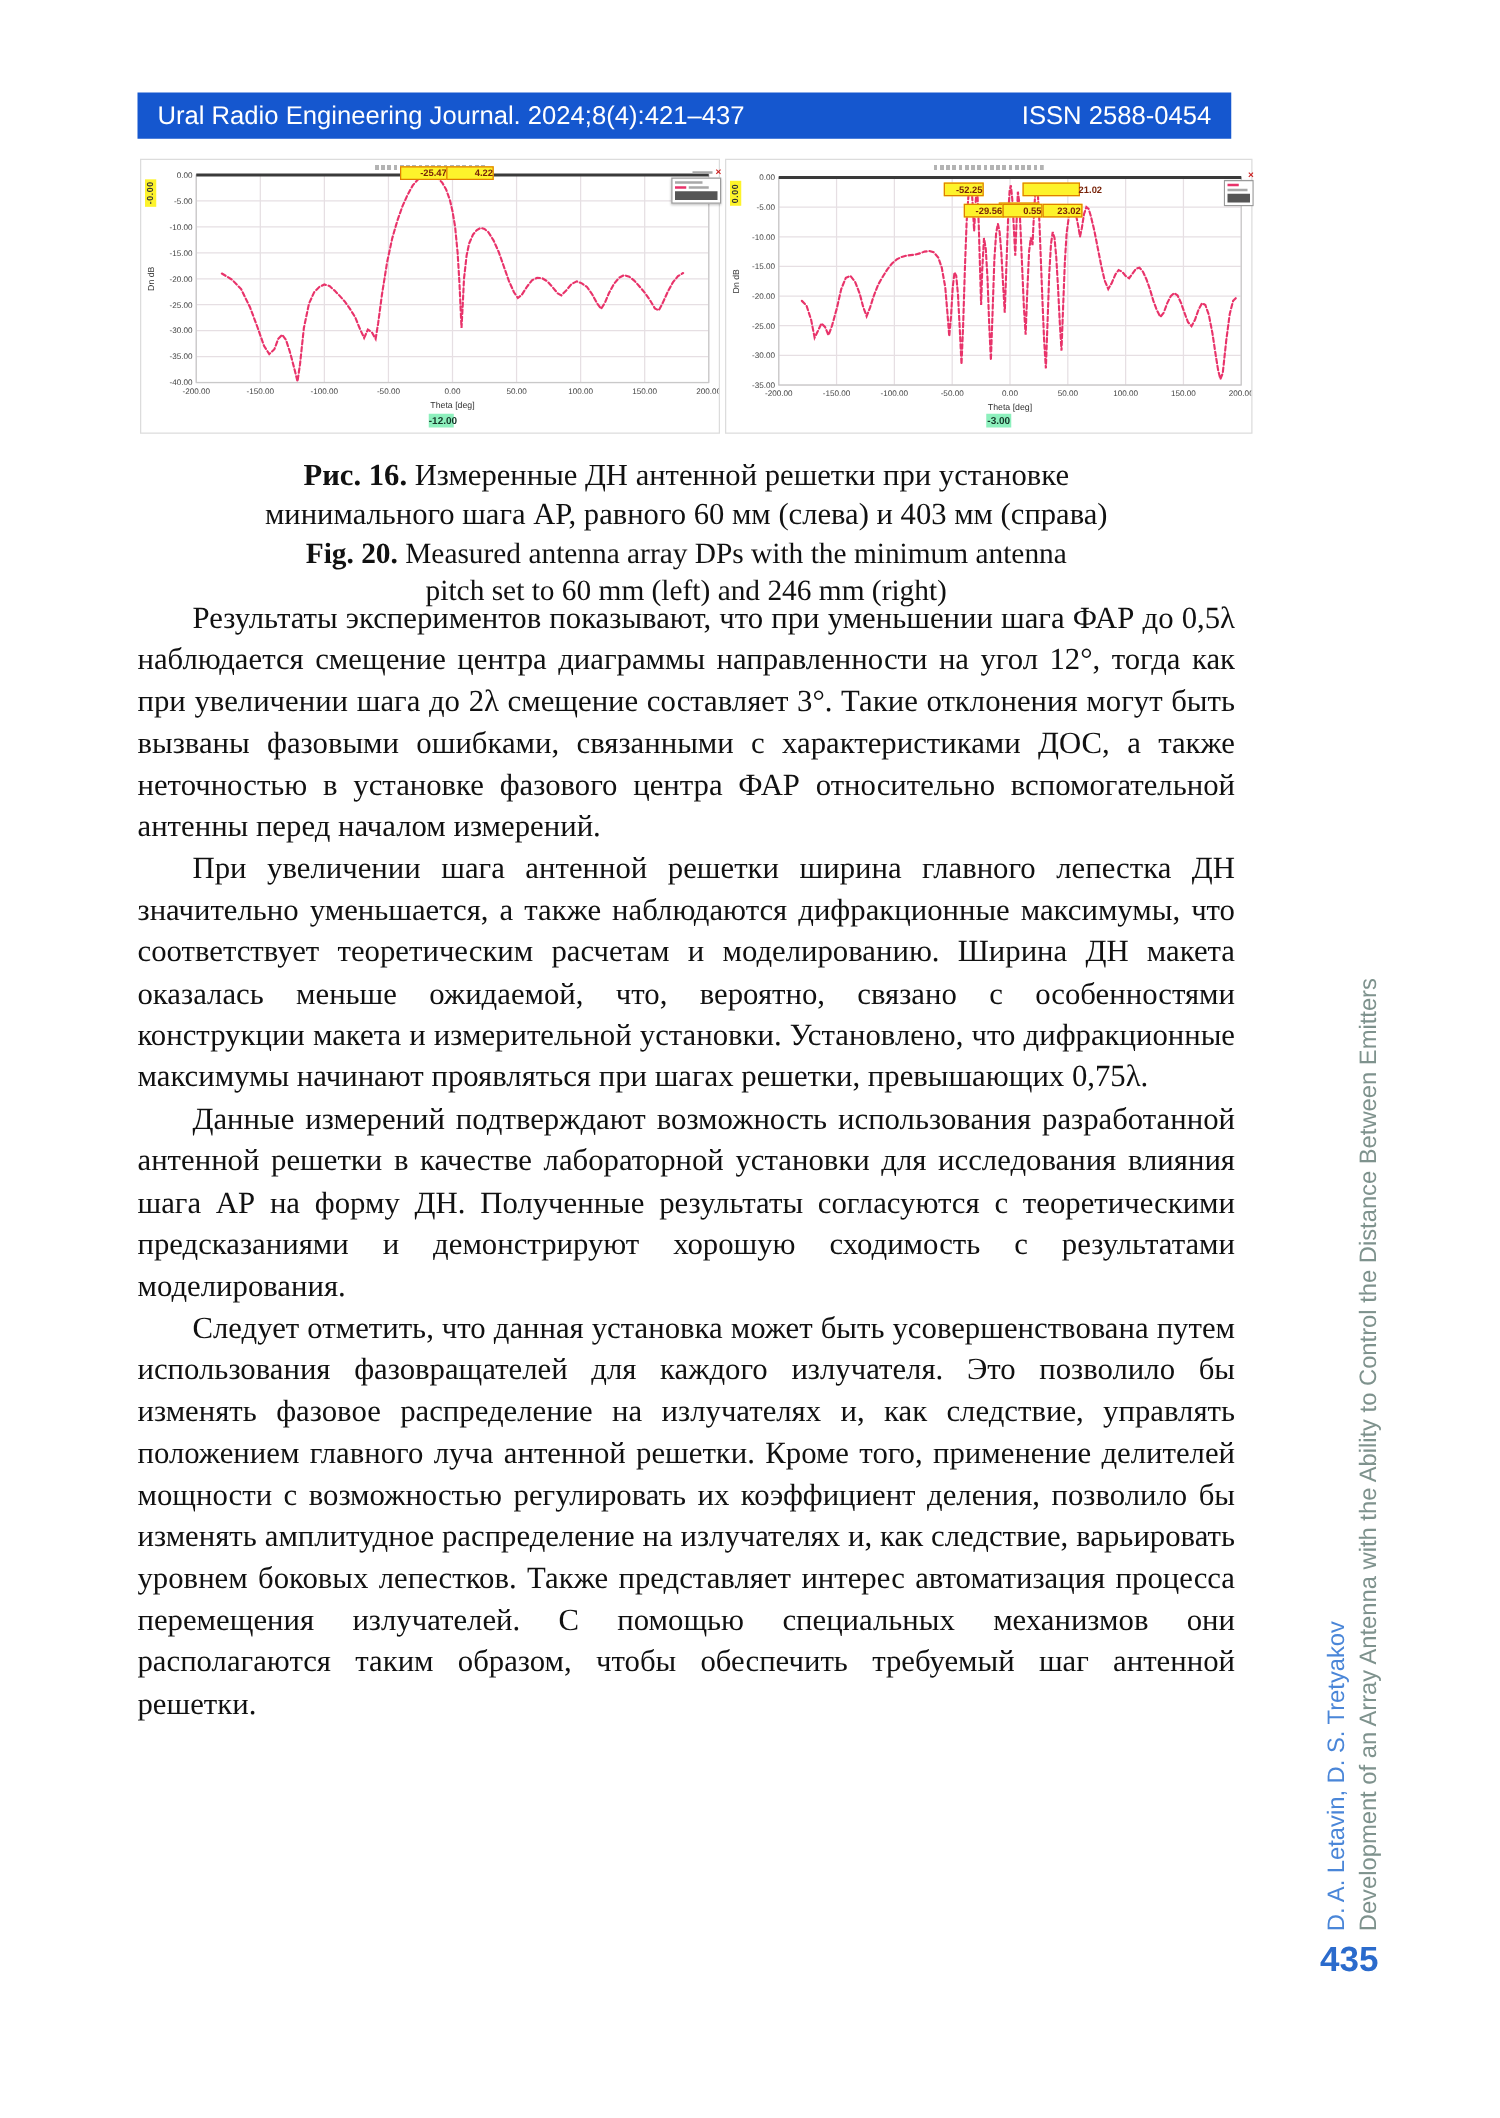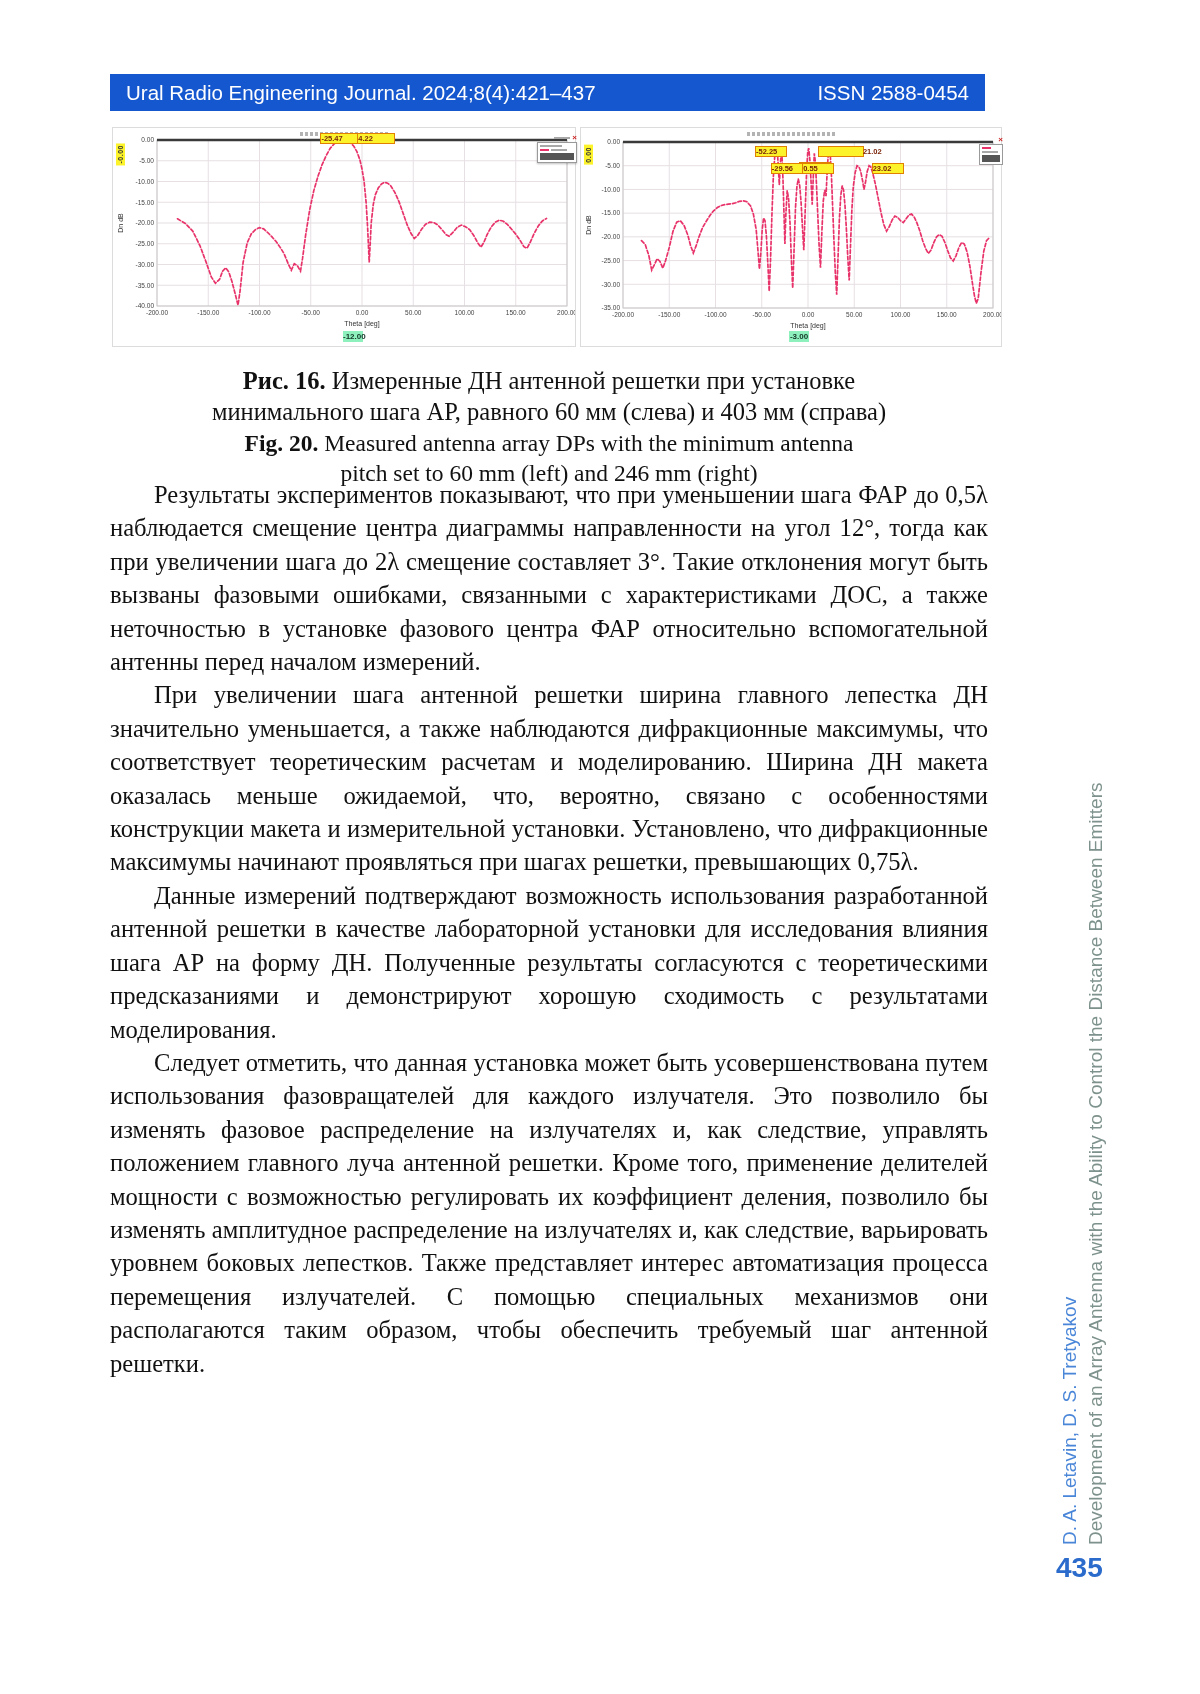--- a/index.html
+++ b/index.html
@@ -12,21 +12,21 @@
        font-family:"Liberation Sans",sans-serif;color:#fff;font-size:20.5px;
        padding:16px 16px;box-sizing:border-box;}
 
   
   .chart{position:absolute;background:#fff;border:1px solid #dcdcdc;}
   .plot-svg{position:absolute;left:0;top:0;}
   .plot-svg text{font-family:"Liberation Sans",sans-serif;}
   .tsmudge{position:absolute;top:4px;left:50%;transform:translateX(-50%);
        width:88px;height:4px;opacity:.75;
        background:repeating-linear-gradient(90deg,#9a9a9a 0 3px,transparent 3px 5px);}
-  .mchip{position:absolute;width:38px;box-sizing:border-box;text-align:left;
+  .mchip{position:absolute;width:38px;box-sizing:border-box;text-align:right;
        font:700 7.5px/9px "Liberation Sans",sans-serif;background:#fdf32b;
        border:1px solid #e07f00;color:#79240a;z-index:3;}
   .mchip.sm{width:32px;}
   .gchip{position:absolute;width:20px;text-align:center;
        font:700 8px/11px "Liberation Sans",sans-serif;background:#8df0bd;color:#143527;}
   .vchip{position:absolute;background:#fdf32b;color:#333;
        font:700 7px "Liberation Sans",sans-serif;
        writing-mode:vertical-rl;transform:rotate(180deg);
        padding:2px 1px;letter-spacing:.5px;z-index:3;}
   .legend{position:absolute;z-index:4;font-family:"Liberation Sans",sans-serif;}
@@ -192,21 +192,21 @@
           <span class="sm-bar"></span>
         </div>
       <div class="sm-row dark"></div>
     </div>
   </div>
 <div class="mchip sm" style="left: 174px; top: 18px;">-52.25</div>
     <div class="mchip sm" style="left: 206.375px; top: 34px; margin-left: 12px;">7.03</div>
     <div class="mchip sm" style="left: 236.9px; top: 18px; padding-left: 44px;">21.02</div>
     <div class="mchip sm" style="left: 189.725px; top: 35px;">-29.56</div>
     <div class="mchip sm" style="left: 221.175px; top: 35px;">0.55</div>
-    <div class="mchip sm" style="left: 252.625px; top: 35px; margin-left: 38px;">23.02</div>
+    <div class="mchip sm" style="left: 252.625px; top: 35px;">23.02</div>
   </div>
 
 <p class="cap cap-ru"><b>Рис. 16.</b><span> Измеренные ДН антенной решетки при установке
 минимального шага АР, равного 60 мм (слева) и 403 мм (справа)</span></p>
 <p class="cap cap-en"><b>Fig. 20.</b><span> Measured antenna array DPs with the minimum antenna
 pitch set to 60 mm (left) and 246 mm (right)</span></p>
 
 <div class="body-col">
   <p>Результаты экспериментов показывают, что при уменьшении шага ФАР до 0,5λ наблюдается смещение центра диаграммы направленности на угол 12°, тогда как при увеличении шага до 2λ смещение составляет 3°. Такие отклонения могут быть вызваны фазовыми ошибками, связанными с характеристиками ДОС, а также неточностью в установке фазового центра ФАР относительно вспомогательной антенны перед началом измерений.</p>
   <p>При увеличении шага антенной решетки ширина главного лепестка ДН значительно уменьшается, а также наблюдаются дифракционные максимумы, что соответствует теоретическим расчетам и моделированию. Ширина ДН макета оказалась меньше ожидаемой, что, вероятно, связано с особенностями конструкции макета и измерительной установки. Установлено, что дифракционные максимумы начинают проявляться при шагах решетки, превышающих 0,75λ.</p>

